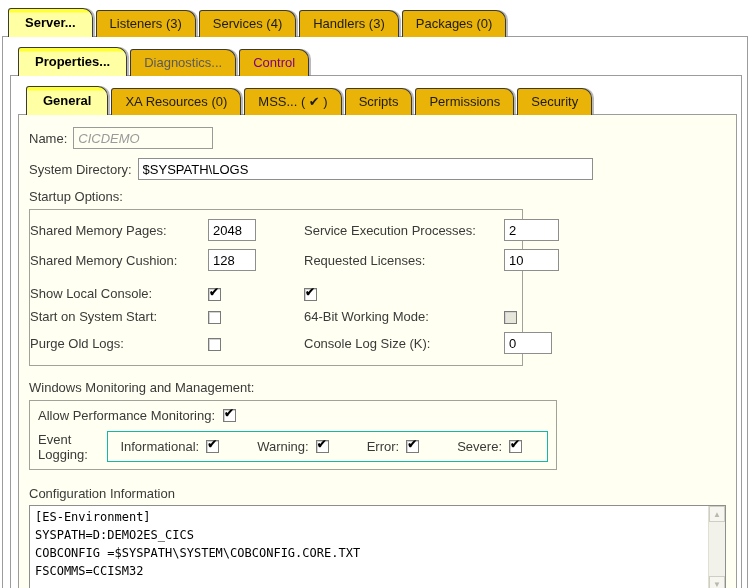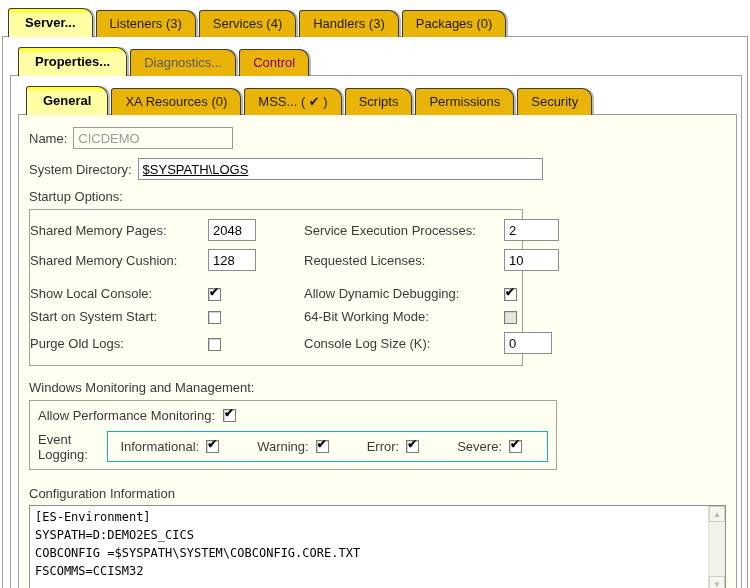--- a/index.html
+++ b/index.html
@@ -51,21 +51,21 @@
   .frow { display: flex; align-items: center; margin-bottom: 9px; }
   .frow label { margin-right: 6px; color: #3a3a3a; }
   input.txt {
     height: 22px; border: 1px solid #8e8e8e; background: #fff;
     font-family: "Liberation Sans", sans-serif; font-size: 13px;
     padding: 1px 4px; color: #000;
   }
   input.txt:disabled, input.txt.dis {
     background: #fffff2; color: #9a9a9a; border-color: #9a9a9a;
   }
-  .w160 { width: 160px; } .w455 { width: 405px; text-decoration: underline; }
+  .w160 { width: 140px; font-style: italic; } .w455 { width: 455px; }
   .w72 { width: 48px; } .w55 { width: 55px; }
 
   .group-label { margin: 4px 0 5px 0; color: #3a3a3a; }
   .box { border: 1px solid #a2a29a; background: transparent; }
   .startup-box { width: 494px; padding: 9px 8px 11px 0; margin-bottom: 14px; }
   .g-row {
     display: grid;
     grid-template-columns: 178px 96px 200px auto;
     align-items: center;
     margin-bottom: 8px;
@@ -171,21 +171,20 @@
           </div>
           <div class="g-row">
             <span class="lab">Shared Memory Cushion:</span>
             <span><input class="txt w72" value="128" style=""></span>
             <span class="lab">Requested Licenses:</span>
             <span><input class="txt w55" value="10" style=""></span>
           </div>
           <div class="g-row space-top">
             <span class="lab">Show Local Console:</span>
             <span><span class="cb"><span class="mark">✔</span></span></span>
-            <span class="lab">Allow Dynamic Debugging:</span>
             <span><span class="cb"><span class="mark">✔</span></span></span>
           </div>
           <div class="g-row">
             <span class="lab">Start on System Start:</span>
             <span><span class="cb"><span class="mark"></span></span></span>
             <span class="lab">64-Bit Working Mode:</span>
             <span><span class="cb disabled"><span class="mark"></span></span></span>
           </div>
           <div class="g-row">
             <span class="lab">Purge Old Logs:</span>

